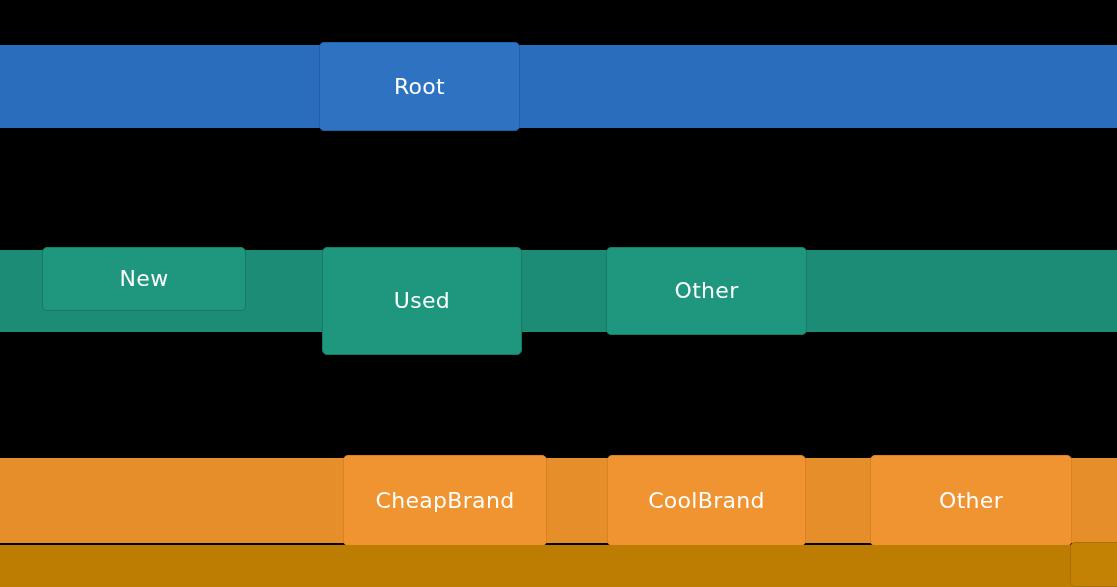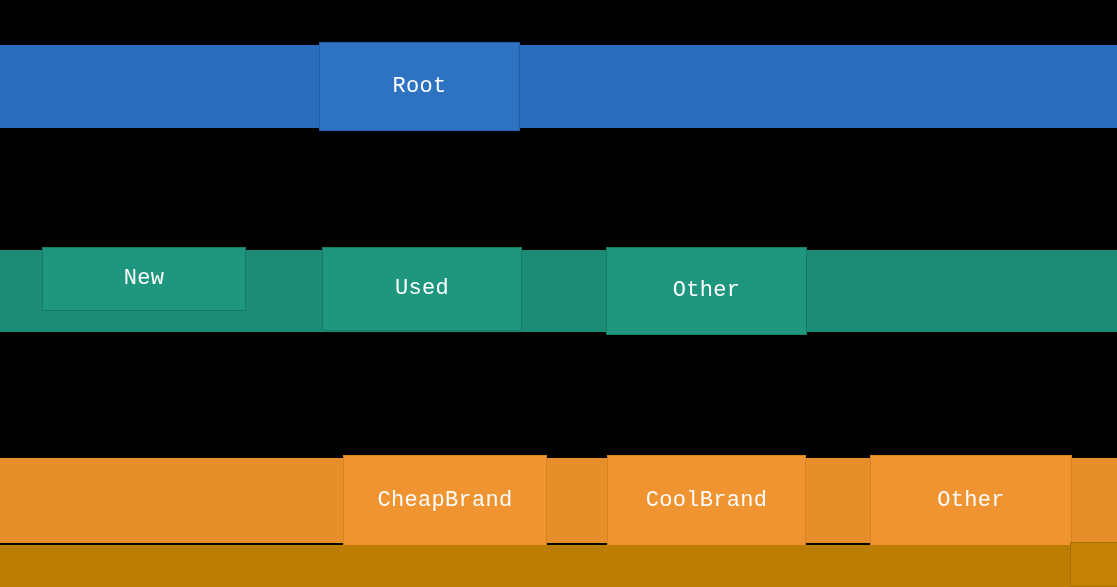--- a/index.html
+++ b/index.html
@@ -15,27 +15,26 @@
     overflow: hidden;
     font-family: "DejaVu Sans", sans-serif;
   }
   .bar {
     position: absolute;
     left: 0;
     width: 1117px;
   }
   .node {
     position: absolute;
-    border-radius: 0;
+    border-radius: 5px;
     border: 1px solid transparent;
     box-sizing: border-box;
     display: flex;
     align-items: center;
     justify-content: center;
-    font-family: Liberation Mono, monospace;
   }
   .node-label {
     color: #fdfdfd;
     font-size: 22px;
     line-height: 1;
     white-space: nowrap;
     letter-spacing: 0.3px;
   }
 </style>
 </head>
@@ -45,21 +44,21 @@
 
   <div class="bar" style="top: 45px; height: 83px; background: rgb(43, 109, 189);"></div>
   <div class="node" style="left: 319px; top: 42px; width: 201px; height: 89px; background: rgb(46, 114, 194); border-color: rgb(30, 95, 174);">
     <span class="node-label" style="color: rgb(253, 253, 253);">Root</span>
   </div>
 
   <div class="bar" style="top: 250px; height: 82px; background: rgb(29, 140, 118);"></div>
   <div class="node" style="left: 42px; top: 247px; width: 204px; height: 64px; background: rgb(31, 151, 127); border-color: rgb(20, 123, 100);">
     <span class="node-label" style="color: rgb(253, 253, 253);">New</span>
   </div>
-  <div class="node" style="left: 322px; top: 247px; width: 200px; height: 84px; background: rgb(31, 151, 127); border-color: rgb(20, 123, 100); align-items: center;">
+  <div class="node" style="left: 322px; top: 247px; width: 200px; height: 108px; background: rgb(31, 151, 127); border-color: rgb(20, 123, 100); align-items: center;">
     <span class="node-label" style="color: rgb(253, 253, 253);">Used</span>
   </div>
   <div class="node" style="left: 606px; top: 247px; width: 201px; height: 88px; background: rgb(31, 151, 127); border-color: rgb(20, 123, 100);">
     <span class="node-label" style="color: rgb(253, 253, 253);">Other</span>
   </div>
 
   <div class="bar" style="top: 458px; height: 85px; background: rgb(230, 142, 41);"></div>
   <div class="node" style="left: 607px; top: 455px; width: 199px; height: 91px; background: rgb(239, 148, 48); border-color: rgb(217, 131, 31);">
     <span class="node-label" style="color: rgb(253, 253, 253);">CoolBrand</span>
   </div>

